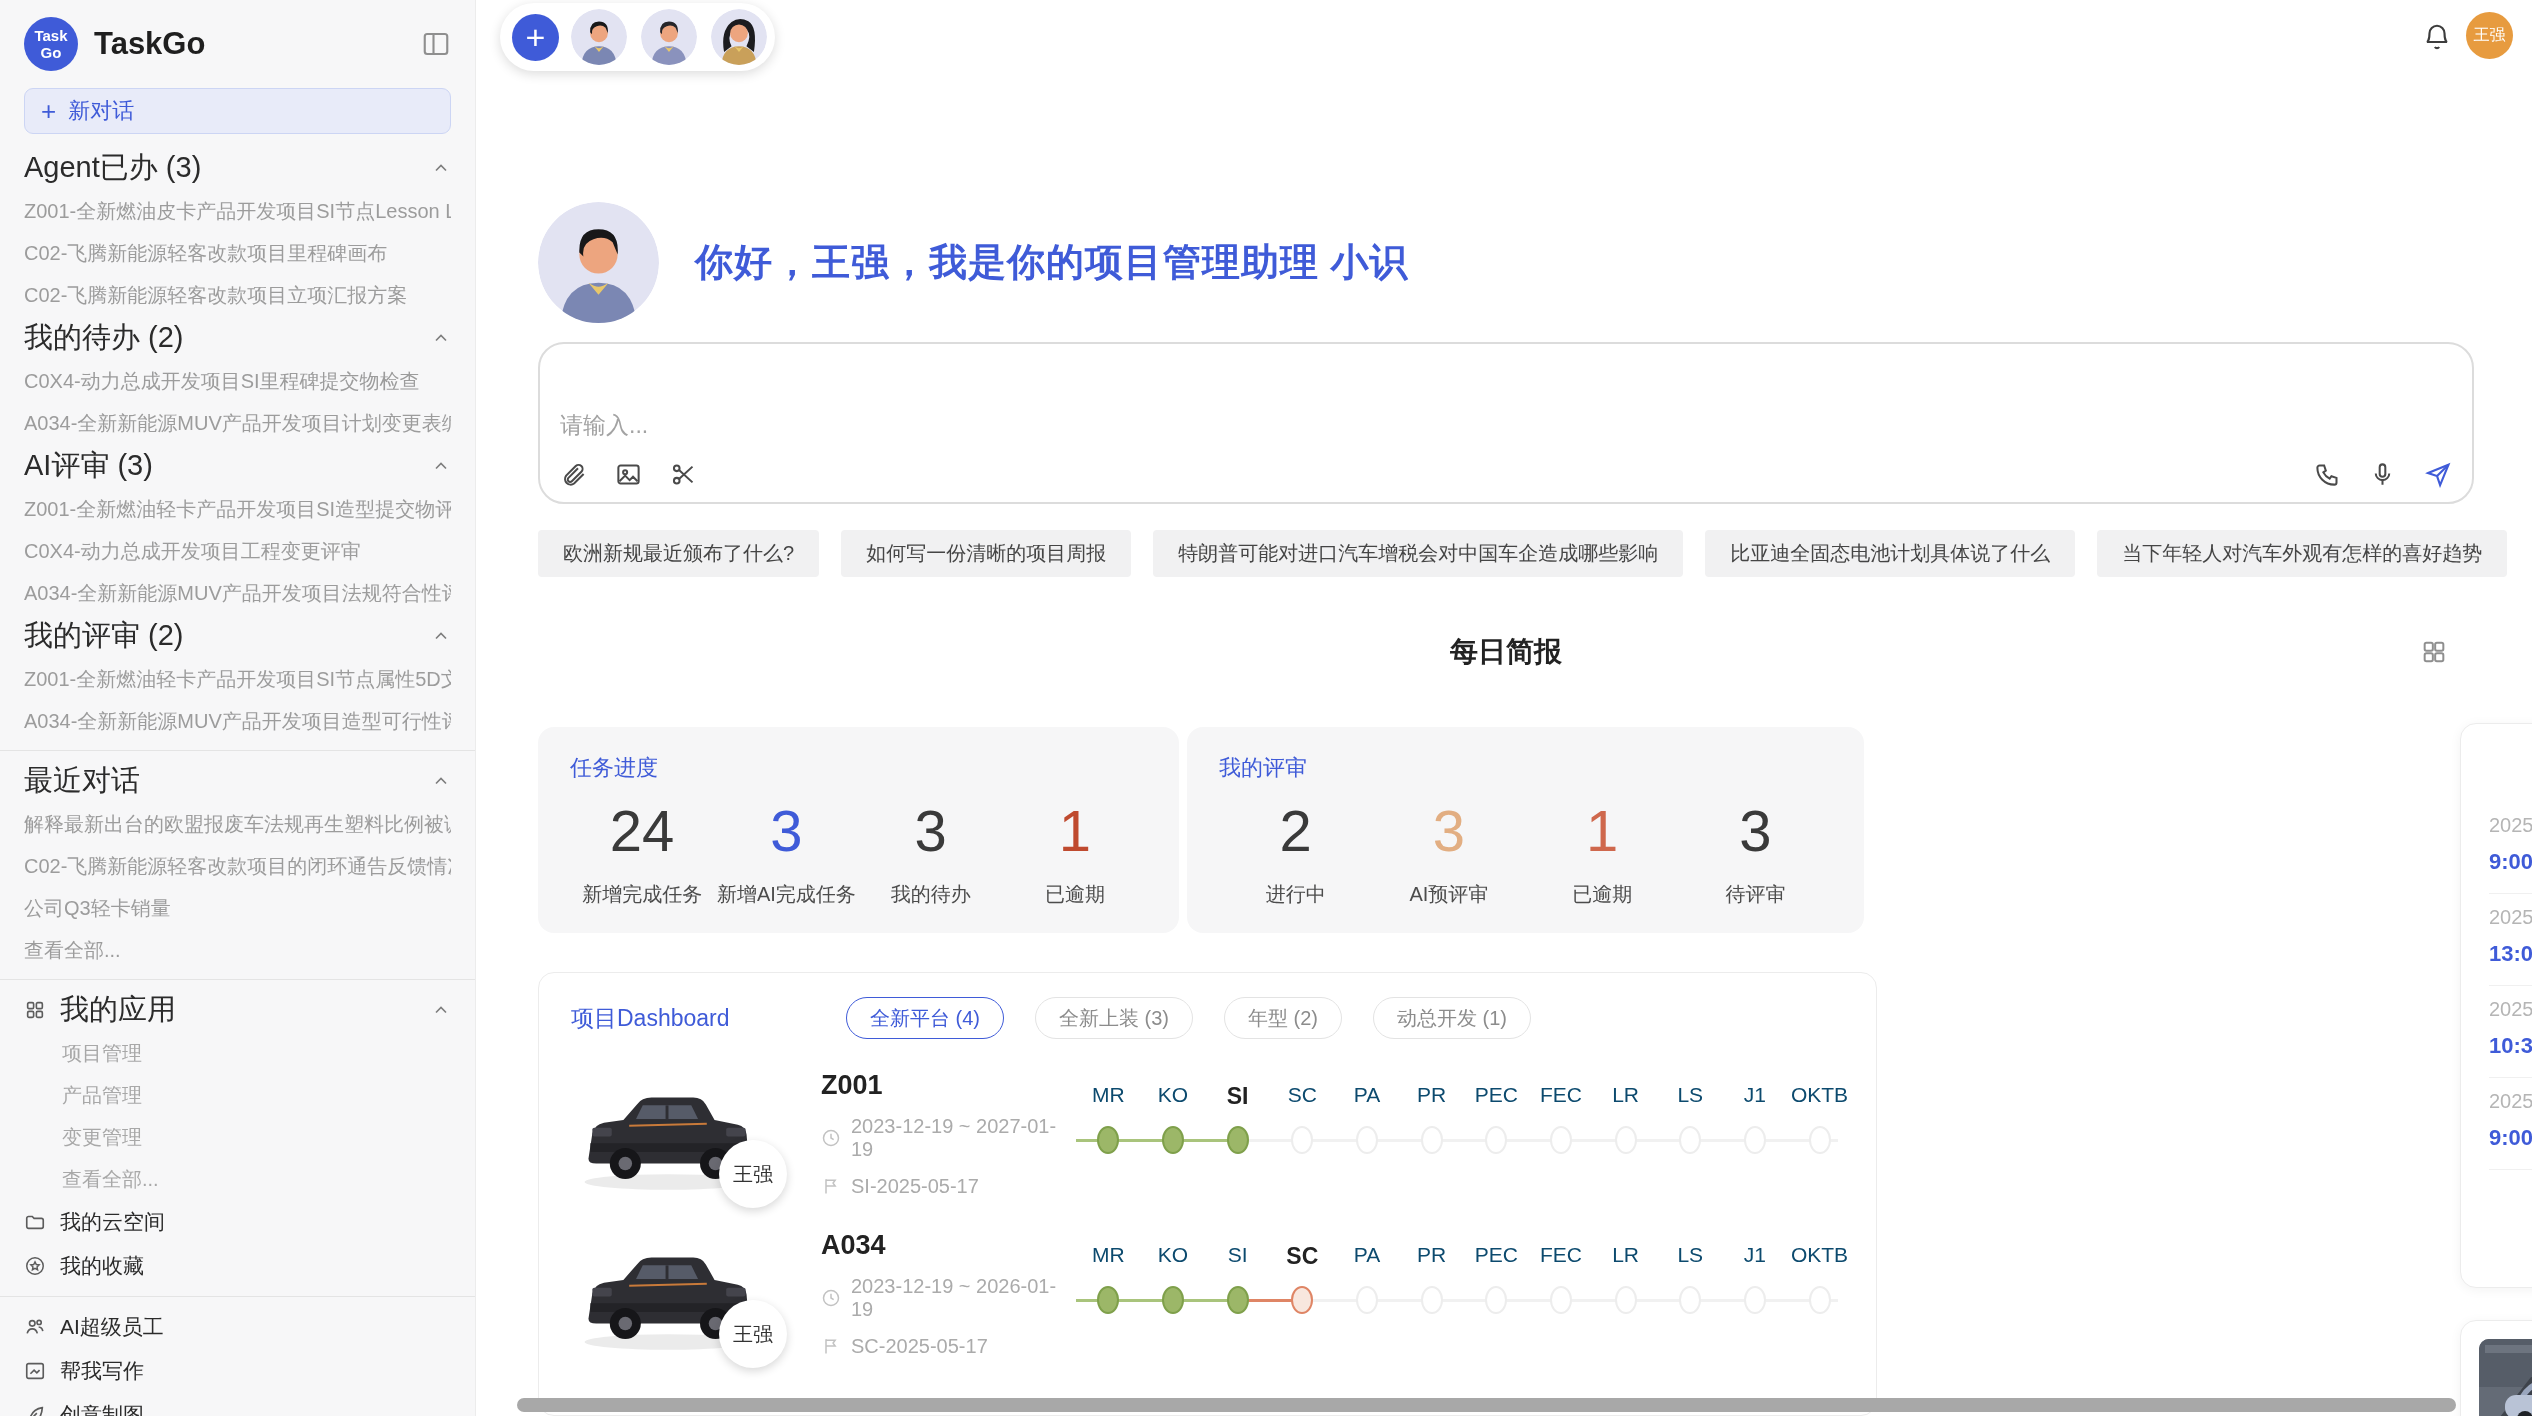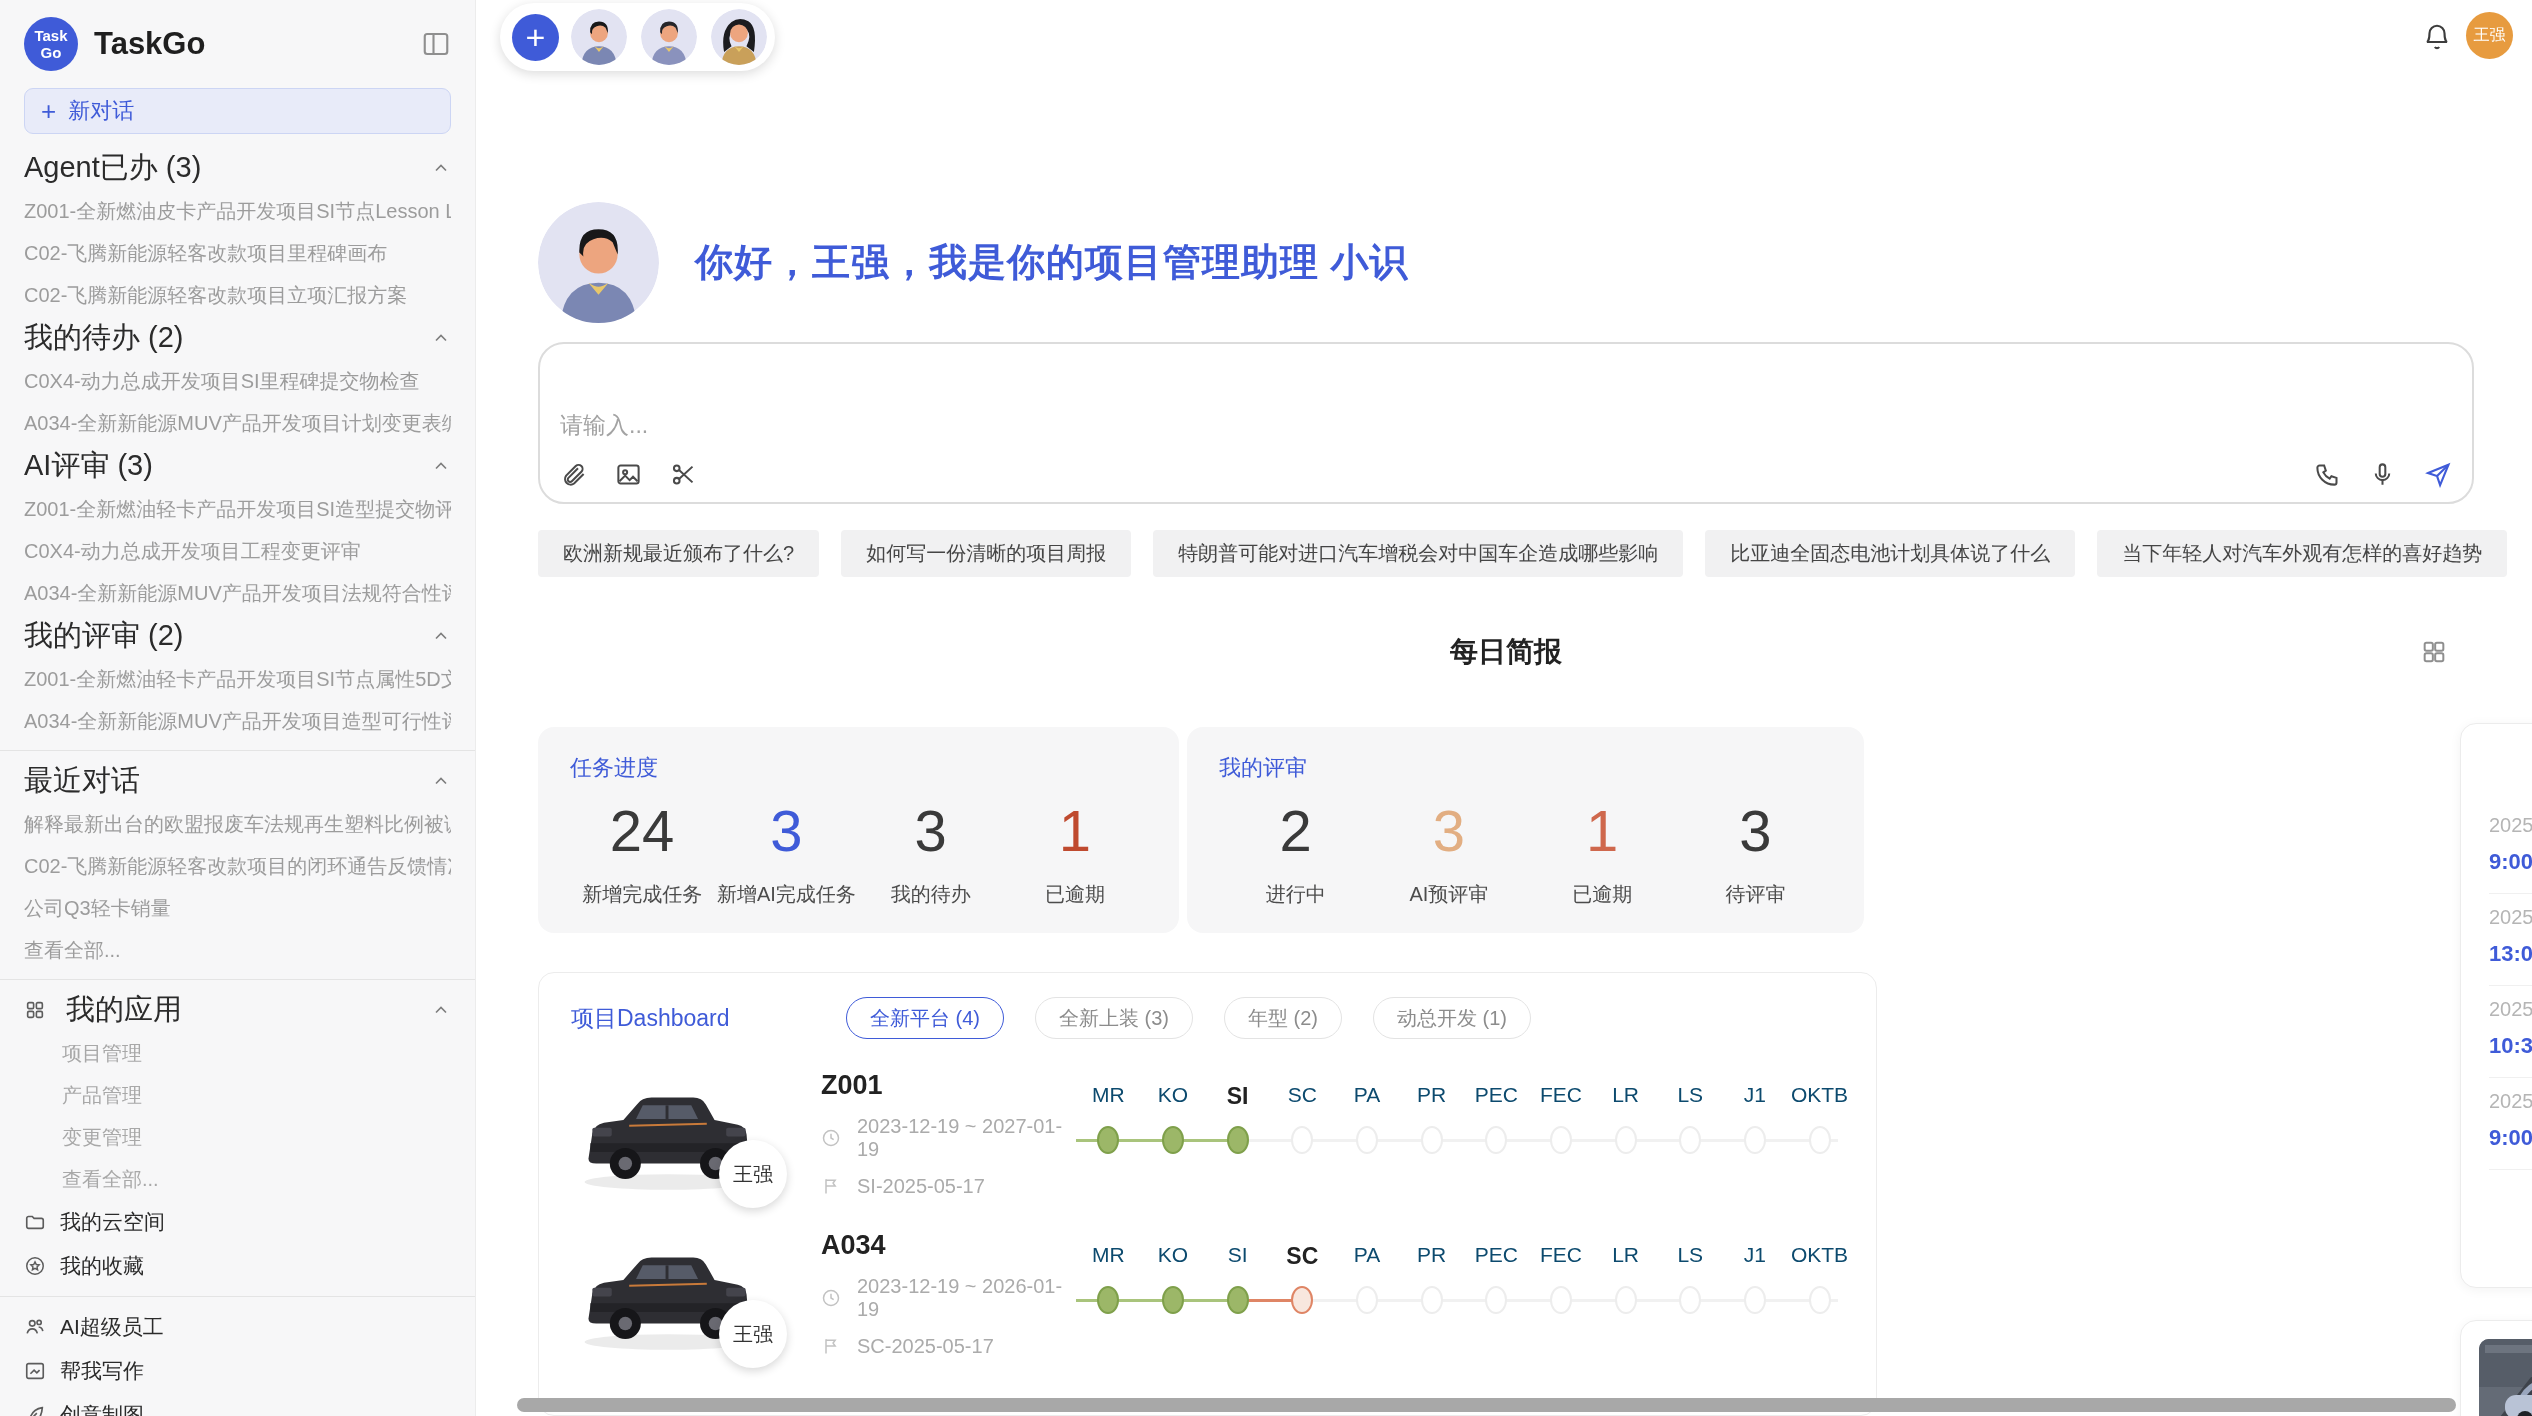--- a/index.html
+++ b/index.html
@@ -99,21 +99,21 @@
     font-size:20px;padding:0 23px;background:#fff;cursor:pointer;white-space:nowrap}
   .fchip.active{border-color:var(--accent);color:var(--accent)}
   .proj{display:flex;align-items:center;height:137px;margin-top:23px}
   .proj:first-of-type{margin-top:26px}
   .car{position:relative;width:194px;height:137px;flex:0 0 auto}
   .owner{position:absolute;right:-22px;bottom:-6px;width:68px;height:68px;border-radius:50%;background:#fff;
     box-shadow:0 3px 10px rgba(0,0,0,.16);display:flex;align-items:center;justify-content:center;
     font-size:20px;color:#333;cursor:pointer}
   .pinfo{margin-left:56px;width:255px;flex:0 0 auto}
   .pname{font-size:27px;font-weight:bold;color:#222}
-  .pmeta{display:flex;align-items:center;gap:16px;margin-top:14px;font-size:20px;color:#ababab}
+  .pmeta{display:flex;align-items:center;gap:10px;margin-top:14px;font-size:20px;color:#ababab}
   .pmeta .mic2{color:#c2c2c2}
   .ms{position:relative;margin-left:auto;width:776px;height:137px;flex:0 0 auto}
   .ms-labels{position:absolute;top:18px;left:0;width:100%;display:flex}
   .ms-cell{width:64.66px;text-align:center;font-size:21px;color:#0c4a6e}
   .ms-cell.cur{color:#222;font-weight:bold;font-size:23px}
   .ms-lines{position:absolute;top:74px;left:0;width:100%;height:3px}
   .seg{position:absolute;top:0;height:3px}
   .ms-nodes{position:absolute;top:61px;left:0;width:100%;display:flex}
   .node-holder{width:64.66px;display:flex;justify-content:center}
   .node{width:22px;height:28px;border-radius:50%;border:2px solid #ededed;background:#fff}
@@ -210,21 +210,21 @@
           </svg>
         </span>
       </div>
       <div class="side-item">解释最新出台的欧盟报废车法规再生塑料比例被调至15%...</div>
       <div class="side-item">C02-飞腾新能源轻客改款项目的闭环通告反馈情况</div>
       <div class="side-item">公司Q3轻卡销量</div>
       <div class="side-item">查看全部...</div>
     </div>
   <div class="side-div"></div>
   <div class="sec-head">
-    <span style="display:flex;align-items:center;gap:20px">
+    <span style="display:flex;align-items:center;gap:14px">
       <span class="ric" style="color:#5c5c5c">
         <svg width="22" height="22" viewBox="0 0 24 24" fill="none" stroke="currentColor" stroke-width="1.8">
           <rect x="4" y="4" width="6.5" height="6.5" rx="1.5"></rect>
             <rect x="13.5" y="4" width="6.5" height="6.5" rx="1.5"></rect>
           <rect x="4" y="13.5" width="6.5" height="6.5" rx="1.5"></rect>
             <rect x="13.5" y="13.5" width="6.5" height="6.5" rx="1.5"></rect>
           </svg>
       </span>
       <span>我的应用</span>
     </span>

